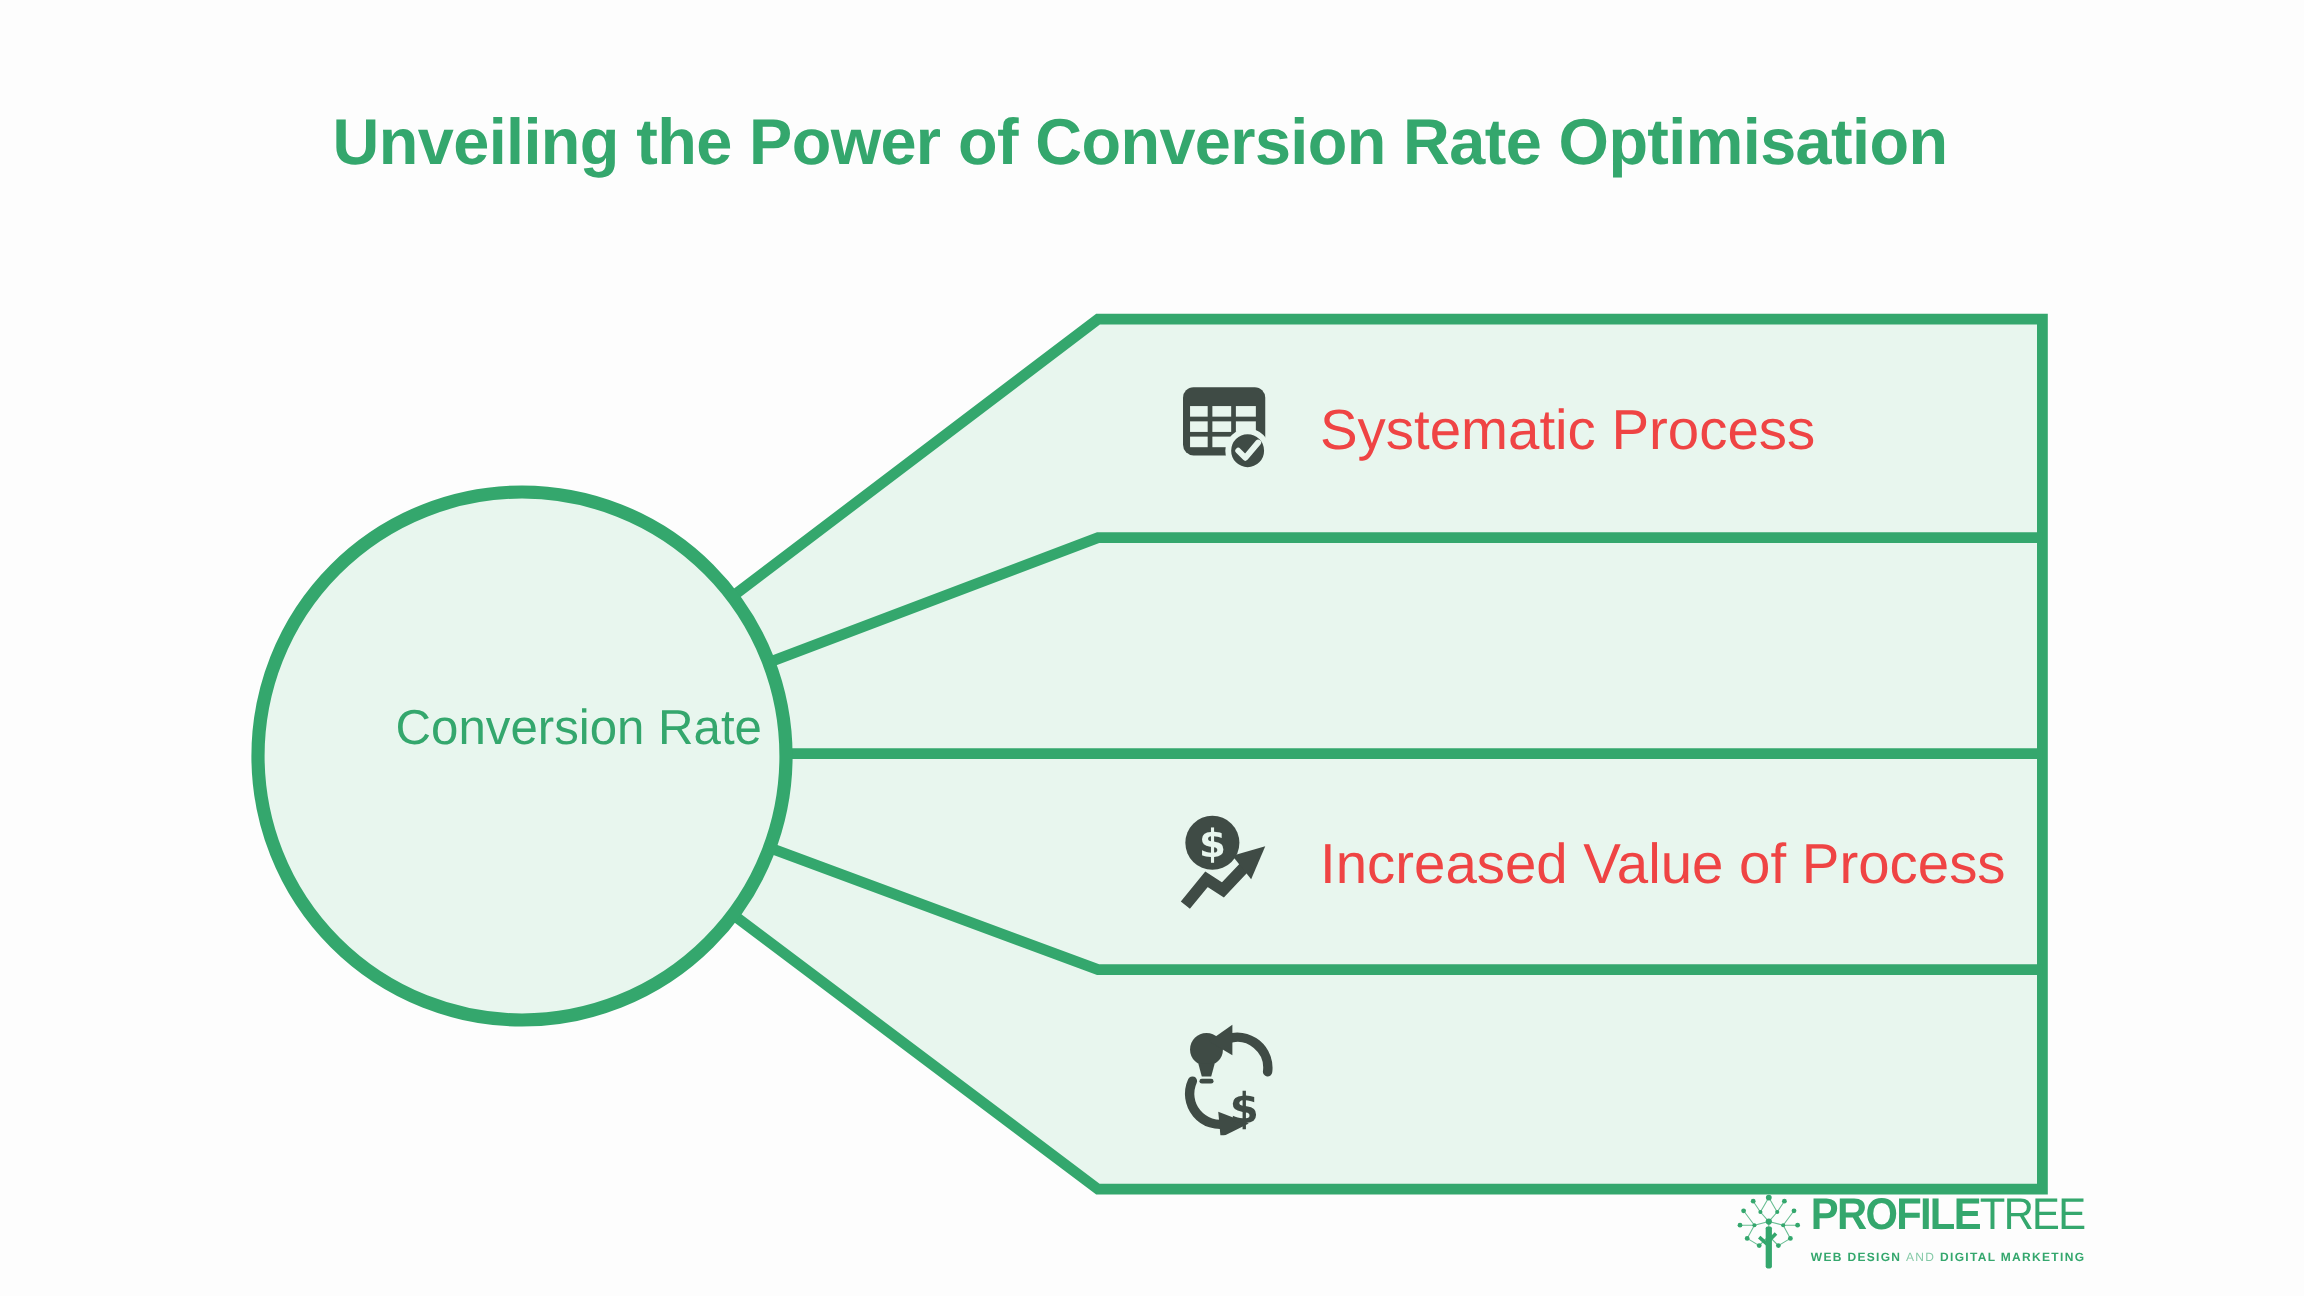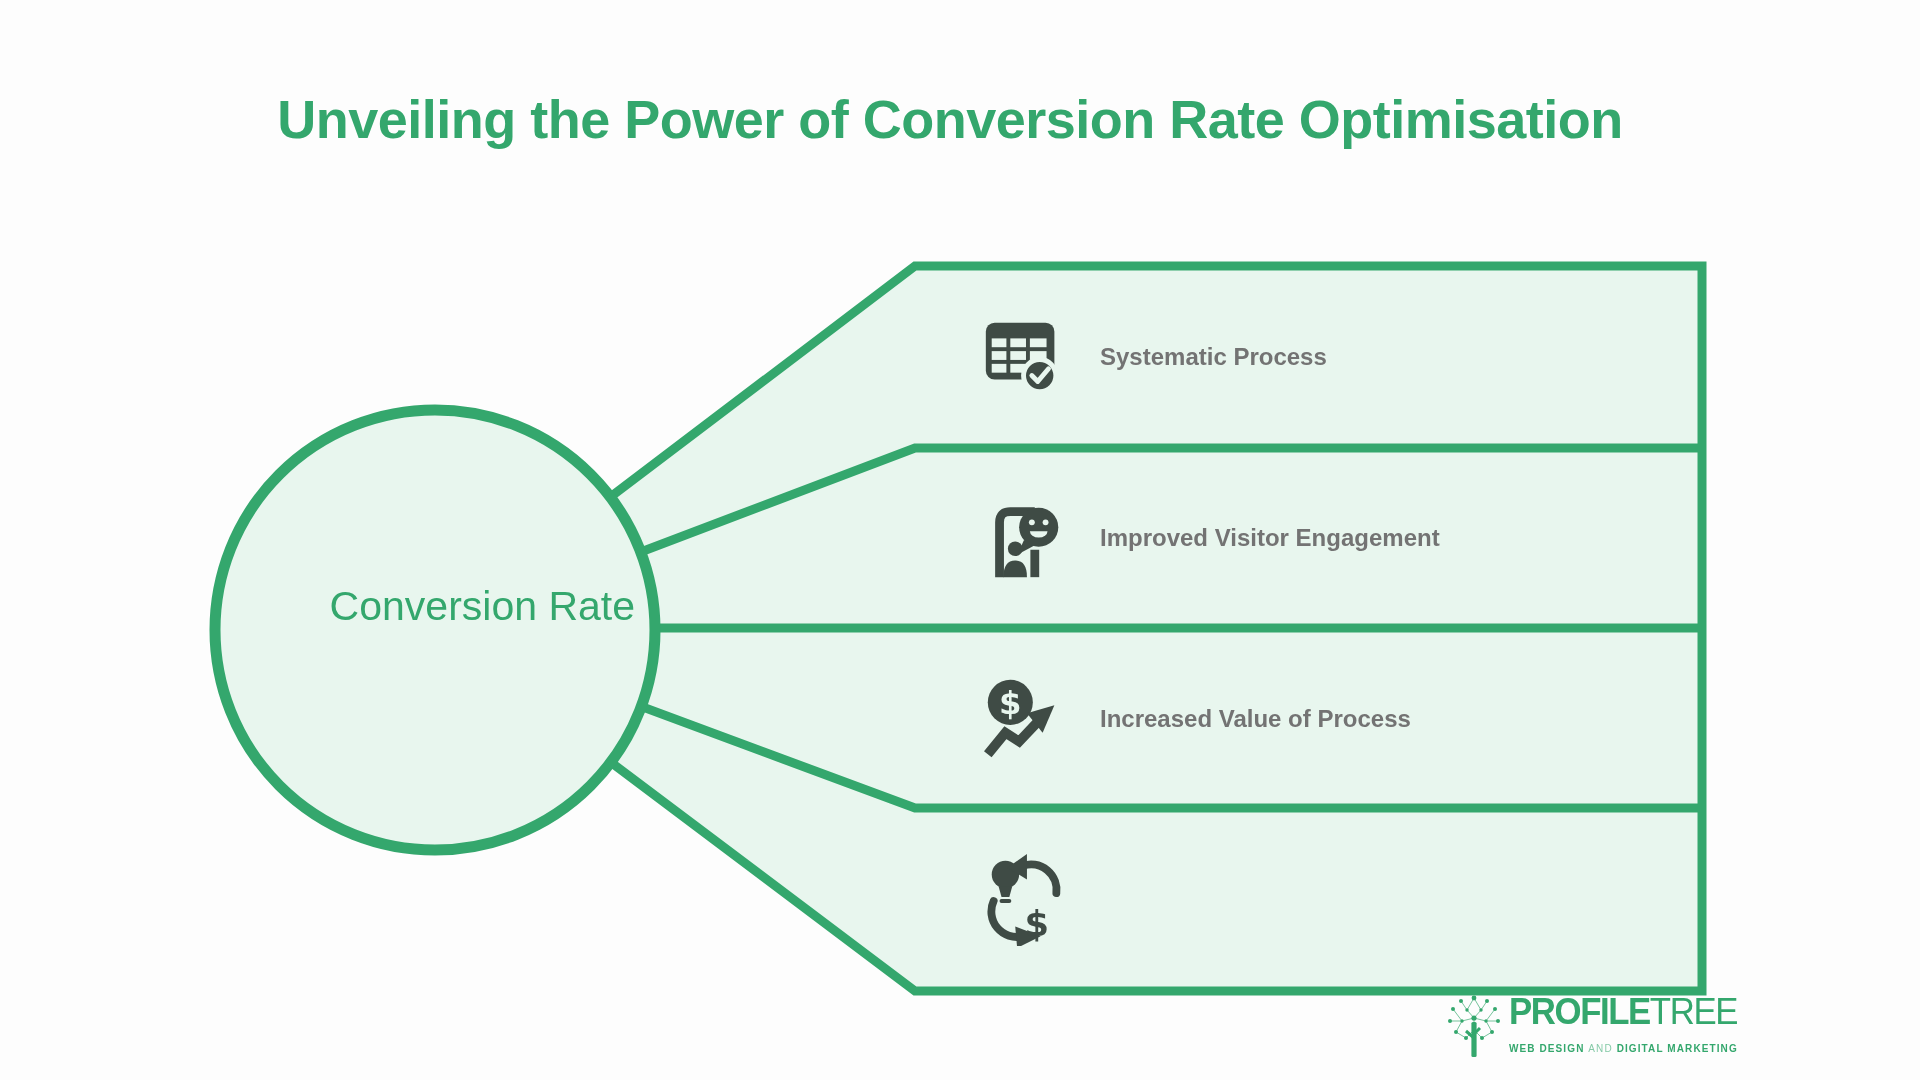--- a/index.html
+++ b/index.html
@@ -14,21 +14,21 @@
   #diagram{position:absolute;left:0;top:0;}
   .center-label{
     position:absolute;left:235px;top:582px;width:400px;text-align:right;
     font-size:41px;line-height:1.18;color:#34a76d;font-weight:400;
   }
   .benefit-row{
     position:absolute;left:978px;height:112px;width:760px;
     display:flex;align-items:center;gap:28px;
   }
   .benefit-row .label{
-    font-size:24px;color:#737373;font-weight:700;white-space:nowrap;
+    font-size:47px;color:#ef4444;font-weight:400;white-space:nowrap;
   }
   .benefit-icon{width:94px;height:94px;flex:0 0 auto;}
   .logo{
     position:absolute;left:1446px;top:994px;display:flex;align-items:flex-start;
     color:#34a76d;
   }
   .logo-text{margin-left:7px;}
   .logo-word{
     font-size:37px;line-height:36px;letter-spacing:-1.5px;color:#34a76d;
     display:inline-block;transform:scaleX(.94);transform-origin:left;
@@ -76,34 +76,20 @@
           <rect x="53" y="42" width="17" height="9"></rect>
         <rect x="14" y="55" width="15" height="9"></rect>
           <rect x="33" y="55" width="16" height="9"></rect>
       </g>
       <circle cx="63" cy="67" r="16.5" fill="#3f4b45" stroke="#e8f6ee" stroke-width="5"></circle>
       <path d="M55,67 l6,6 l11,-13" fill="none" stroke="#e8f6ee" stroke-width="5" stroke-linecap="round" stroke-linejoin="round"></path>
     </svg>
     <div class="label">Systematic Process</div>
   </div>
 
-  <div class="benefit-row" style="top:482px">
-    <svg class="benefit-icon" viewBox="0 0 96 96">
-      <path d="M58,21 H33 Q22,21 22,32 V88" fill="none" stroke="#3f4b45" stroke-width="9"></path>
-      <path d="M58,60 V88" fill="none" stroke="#3f4b45" stroke-width="9"></path>
-      <circle cx="38" cy="59" r="7.5" fill="#3f4b45"></circle>
-      <path d="M26,88 Q26,71 38,71 Q50,71 50,88 Z" fill="#3f4b45"></path>
-      <polygon points="47,50 40,65 59,55" fill="#3f4b45"></polygon>
-      <circle cx="62" cy="37" r="20" fill="#3f4b45"></circle>
-      <circle cx="55" cy="32" r="3" fill="#e8f6ee"></circle>
-      <circle cx="69" cy="32" r="3" fill="#e8f6ee"></circle>
-      <path d="M53,41 A9,6.5 0 0 0 71,41 Z" fill="#e8f6ee"></path>
-    </svg>
-    <div class="label">Improved Visitor Engagement</div>
-  </div>
 
   <div class="benefit-row" style="top:663px">
     <svg class="benefit-icon" viewBox="0 0 96 96">
       <circle cx="33" cy="31" r="23" fill="#3f4b45"></circle>
       <text x="33" y="43" text-anchor="middle" font-family="DejaVu Sans, sans-serif" font-size="33" font-weight="bold" fill="#e8f6ee">$</text>
       <path d="M10,84 L28,62 L42,71 L60,52" fill="none" stroke="#3f4b45" stroke-width="10"></path>
       <polygon points="78,34 50,42 66,62" fill="#3f4b45"></polygon>
     </svg>
     <div class="label">Increased Value of Process</div>
   </div>

